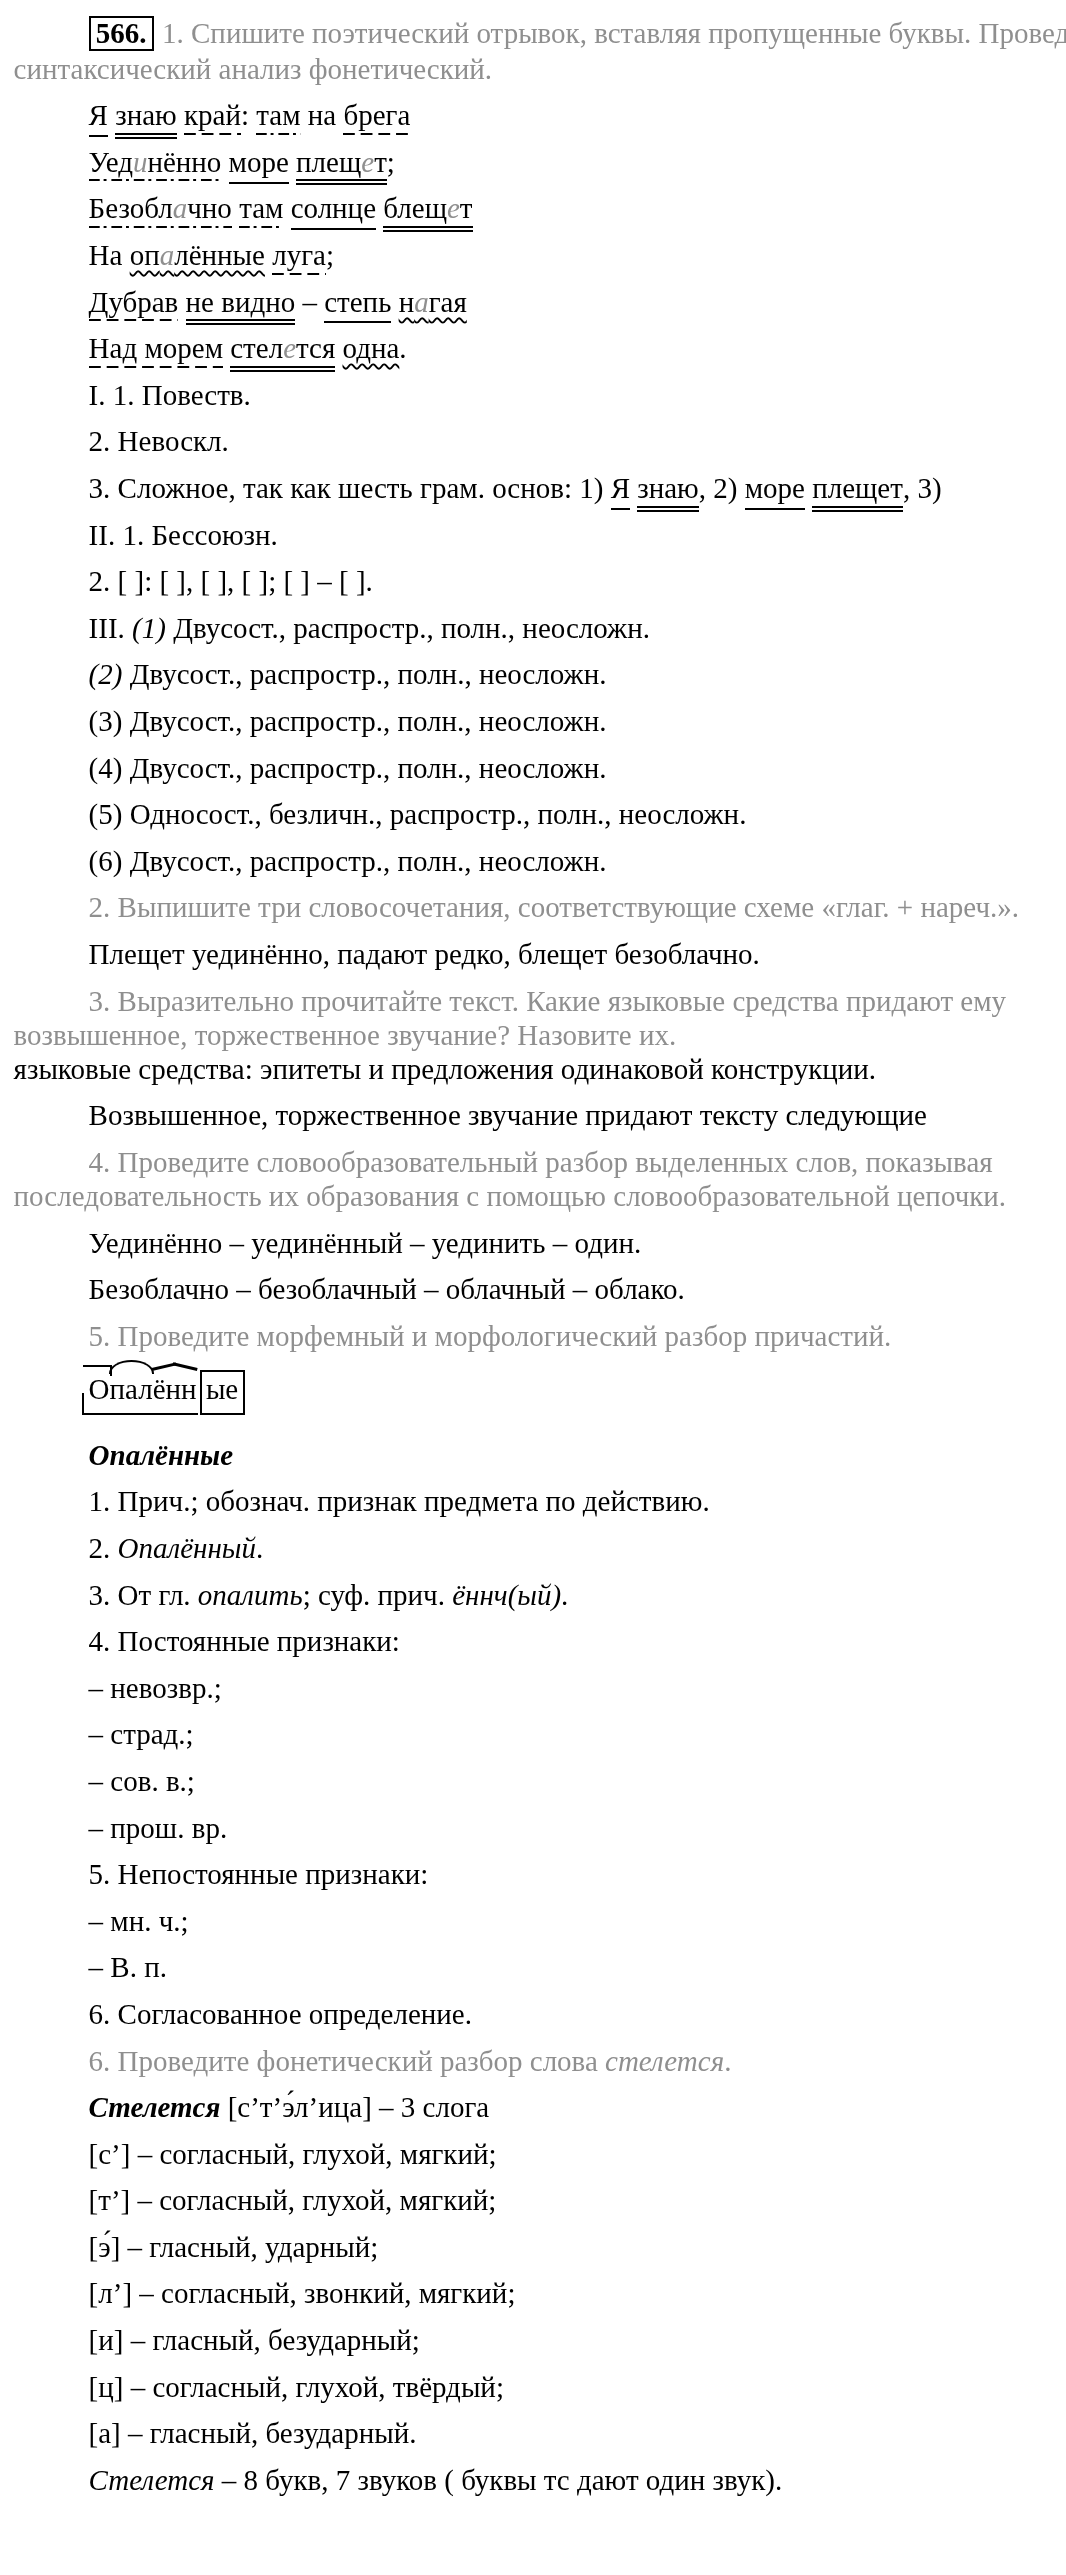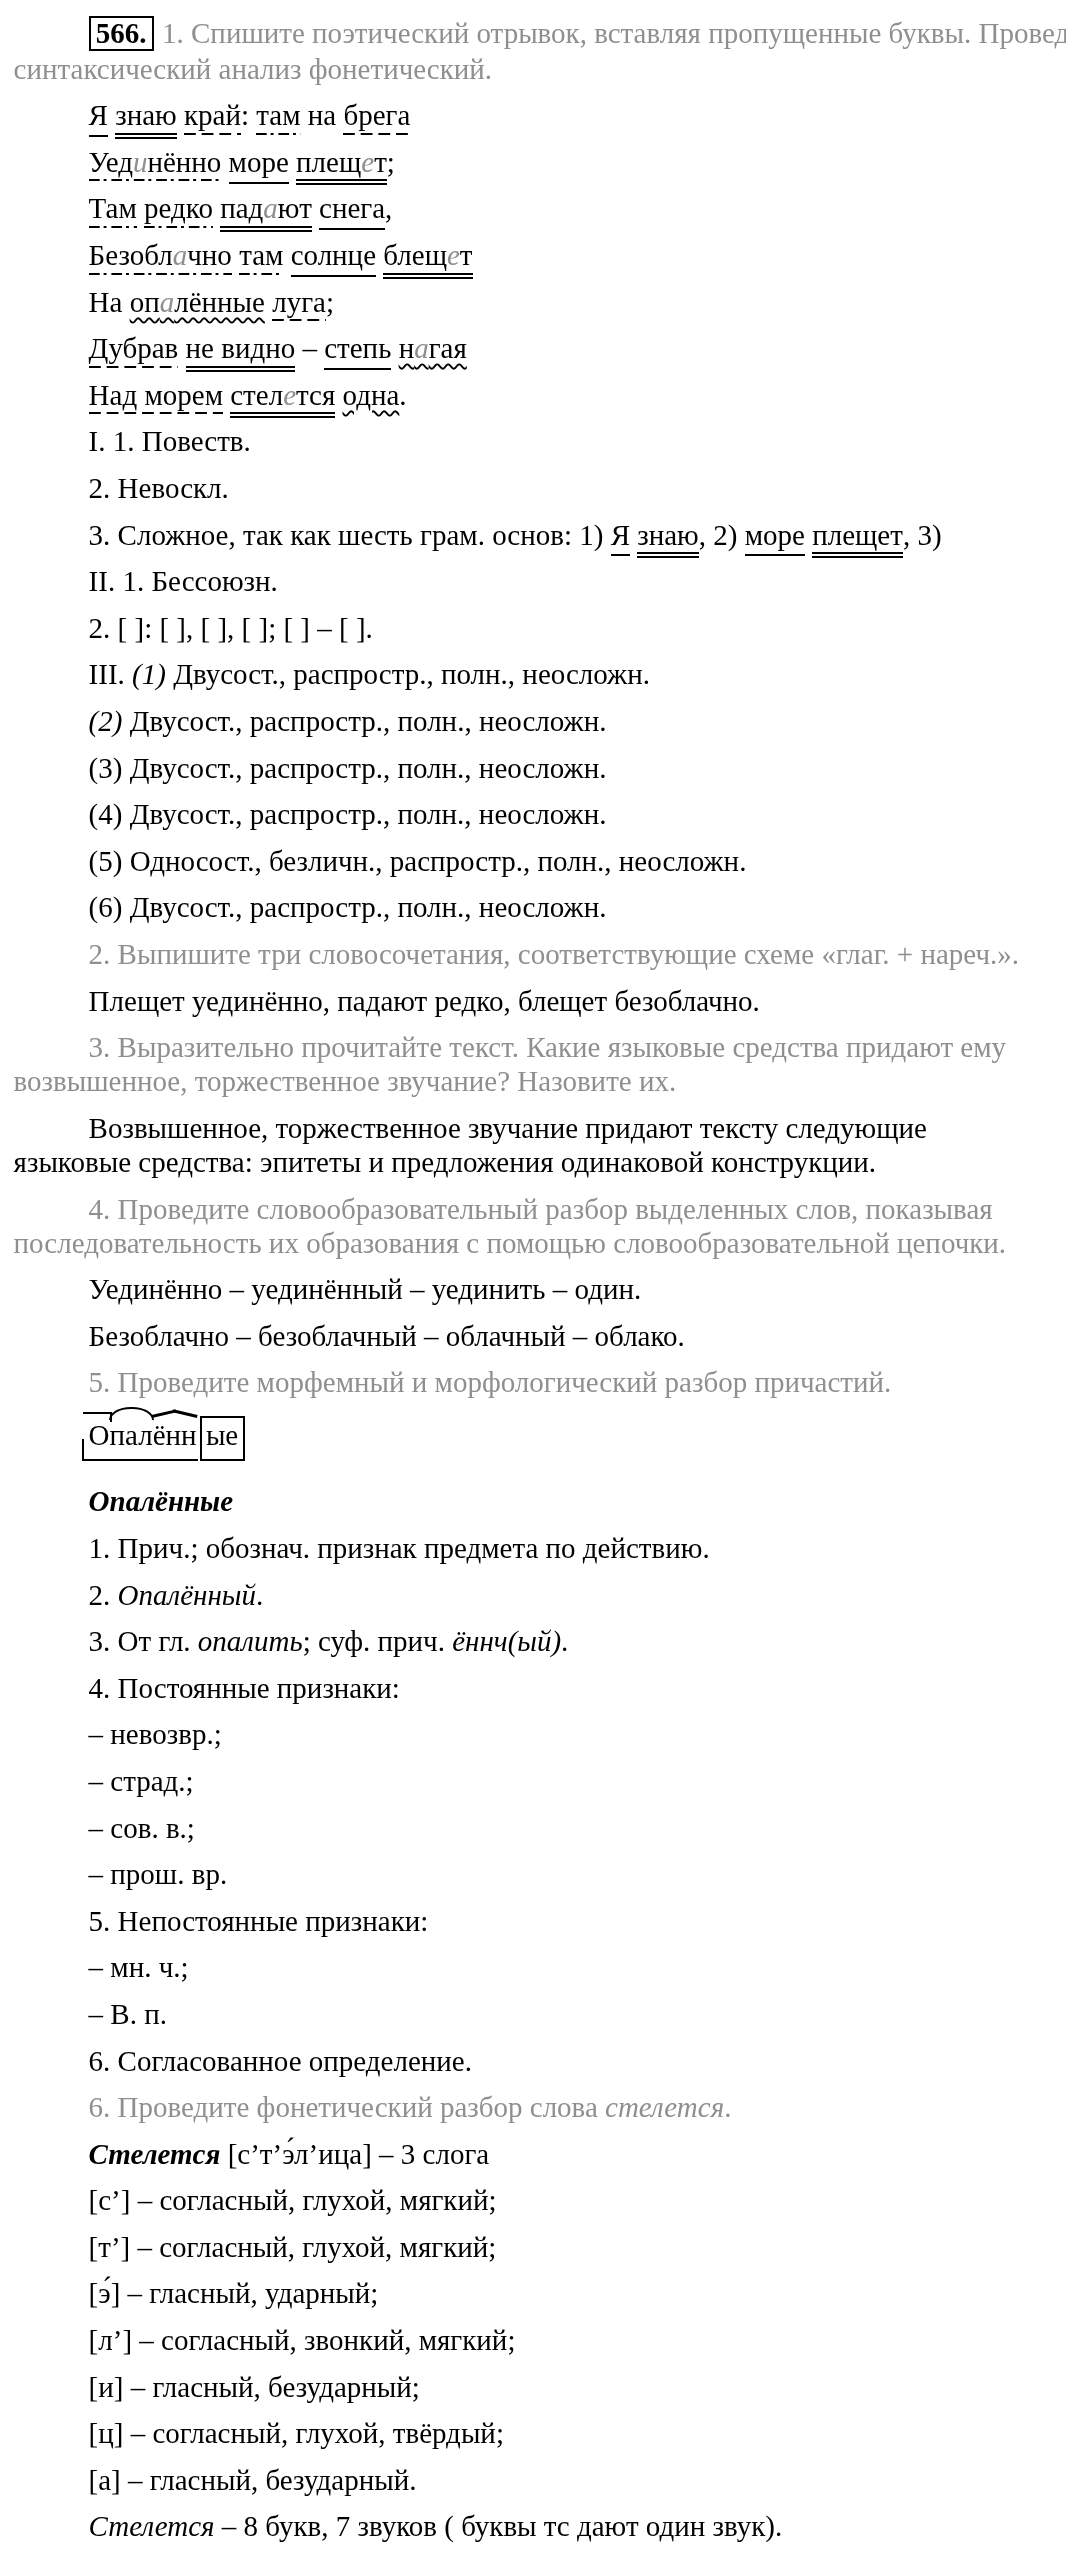--- a/index.html
+++ b/index.html
@@ -74,42 +74,41 @@
 <div class="page">
 
   <div class="row ind">
     <span class="numbox"><span>566.</span></span><span class="gray">1. Спишите поэтический отрывок, вставляя пропущенные буквы. Проведите</span>
   </div>
   <div class="row cont gray">синтаксический анализ фонетический.</div>
 
   <div id="content">
       <div class="row ind"><span class="u u-subj">Я</span><span> </span><span class="u u-pred">знаю</span><span> </span><span class="u u-obj">край</span><span>: </span><span class="u u-adv">там</span><span> на </span><span class="u u-obj">брега</span></div>
       <div class="row ind"><span class="u u-adv">Уед<span class="gl">и</span>нённо</span><span> </span><span class="u u-subj">море</span><span> </span><span class="u u-pred">плещ<span class="gl">е</span>т</span><span>;</span></div>
-      <div class="row ind"><span class="u u-adv">Там</span><span> </span><span class="u u-adv">редко</span><span> </span><span class="u u-pred">пад<span class="gl">а</span>ют</span><span> </span><span class="u u-subj">снега</span><span>,</span></div>
       <div class="row ind"><span class="u u-adv">Безобл<span class="gl">а</span>чно</span><span> </span><span class="u u-adv">там</span><span> </span><span class="u u-subj">солнце</span><span> </span><span class="u u-pred">блещ<span class="gl">е</span>т</span></div>
       <div class="row ind"><span>На </span><span class="u u-attr">оп<span class="gl">а</span>лённые</span><span> </span><span class="u u-obj">луга</span><span>;</span></div>
       <div class="row ind"><span class="u u-obj">Дубрав</span><span> </span><span class="u u-pred">не видно</span><span> – </span><span class="u u-subj">степь</span><span> </span><span class="u u-attr">н<span class="gl">а</span>гая</span></div>
       <div class="row ind"><span class="u u-obj">Над морем</span><span> </span><span class="u u-pred">стел<span class="gl">е</span>тся</span><span> </span><span class="u u-attr">одна</span><span>.</span></div>
       <div class="row ind">I. 1. Повеств.</div>
       <div class="row ind">2. Невоскл.</div>
       <div class="row ind"><span>3. Сложное, так как шесть грам. основ: 1) </span><span class="u u-subj">Я</span><span> </span><span class="u u-pred">знаю</span><span>, 2) </span><span class="u u-subj">море</span><span> </span><span class="u u-pred">плещет</span><span>, 3)</span></div>
       <div class="row ind">II. 1. Бессоюзн.</div>
       <div class="row ind">2. [ ]: [ ], [ ], [ ]; [ ] – [ ].</div>
       <div class="row ind"><span>III. </span><span class="it">(1)</span><span> Двусост., распростр., полн., неосложн.</span></div>
       <div class="row ind"><span class="it">(2)</span><span> Двусост., распростр., полн., неосложн.</span></div>
       <div class="row ind"><span>(3) Двусост., распростр., полн., неосложн.</span></div>
       <div class="row ind"><span>(4) Двусост., распростр., полн., неосложн.</span></div>
       <div class="row ind"><span>(5) Односост., безличн., распростр., полн., неосложн.</span></div>
       <div class="row ind"><span>(6) Двусост., распростр., полн., неосложн.</span></div>
       <div class="row ind gray">2. Выпишите три словосочетания, соответствующие схеме «глаг. + нареч.».</div>
       <div class="row ind">Плещет уединённо, падают редко, блещет безоблачно.</div>
       <div class="row ind gray">3. Выразительно прочитайте текст. Какие языковые средства придают ему</div>
       <div class="row cont gray">возвышенное, торжественное звучание? Назовите их.</div>
+      <div class="row cont">языковые средства: эпитеты и предложения одинаковой конструкции.</div>
       <div class="row ind">Возвышенное, торжественное звучание придают тексту следующие</div>
-      <div class="row cont">языковые средства: эпитеты и предложения одинаковой конструкции.</div>
       <div class="row ind gray">4. Проведите словообразовательный разбор выделенных слов, показывая</div>
       <div class="row cont gray">последовательность их образования с помощью словообразовательной цепочки.</div>
       <div class="row ind">Уединённо – уединённый – уединить – один.</div>
       <div class="row ind">Безоблачно – безоблачный – облачный – облако.</div>
       <div class="row ind gray">5. Проведите морфемный и морфологический разбор причастий.</div>
       <div class="row ind morph-row"><span class="mword"><span class="m-stem"><span class="mpart m-prefix">О</span><span class="mpart m-root">пал</span><span class="mpart m-suffix">ённ</span></span><span class="mpart m-ending">ые</span></span></div>
       <div class="row ind bi">Опалённые</div>
       <div class="row ind"><span>1. Прич.; обознач. признак предмета по действию.</span></div>
       <div class="row ind"><span>2. </span><span class="it">Опалённый</span><span>.</span></div>
       <div class="row ind"><span>3. От гл. </span><span class="it">опалить</span><span>; суф. прич. </span><span class="it">ённч(ый)</span><span>.</span></div>

